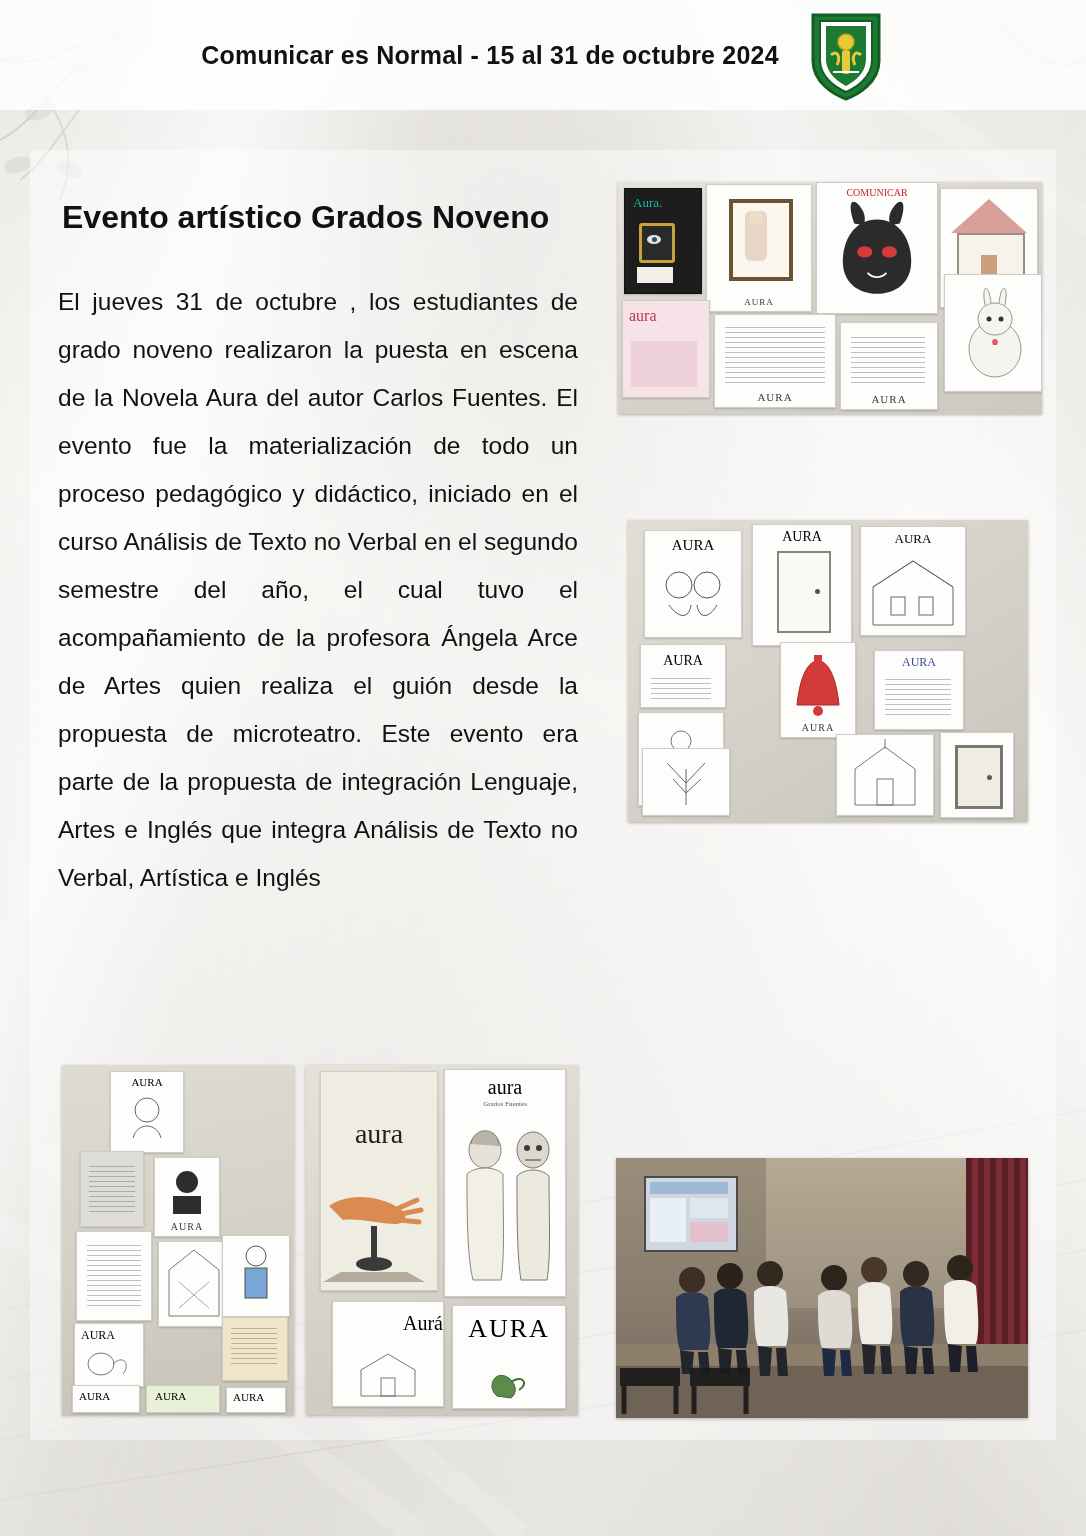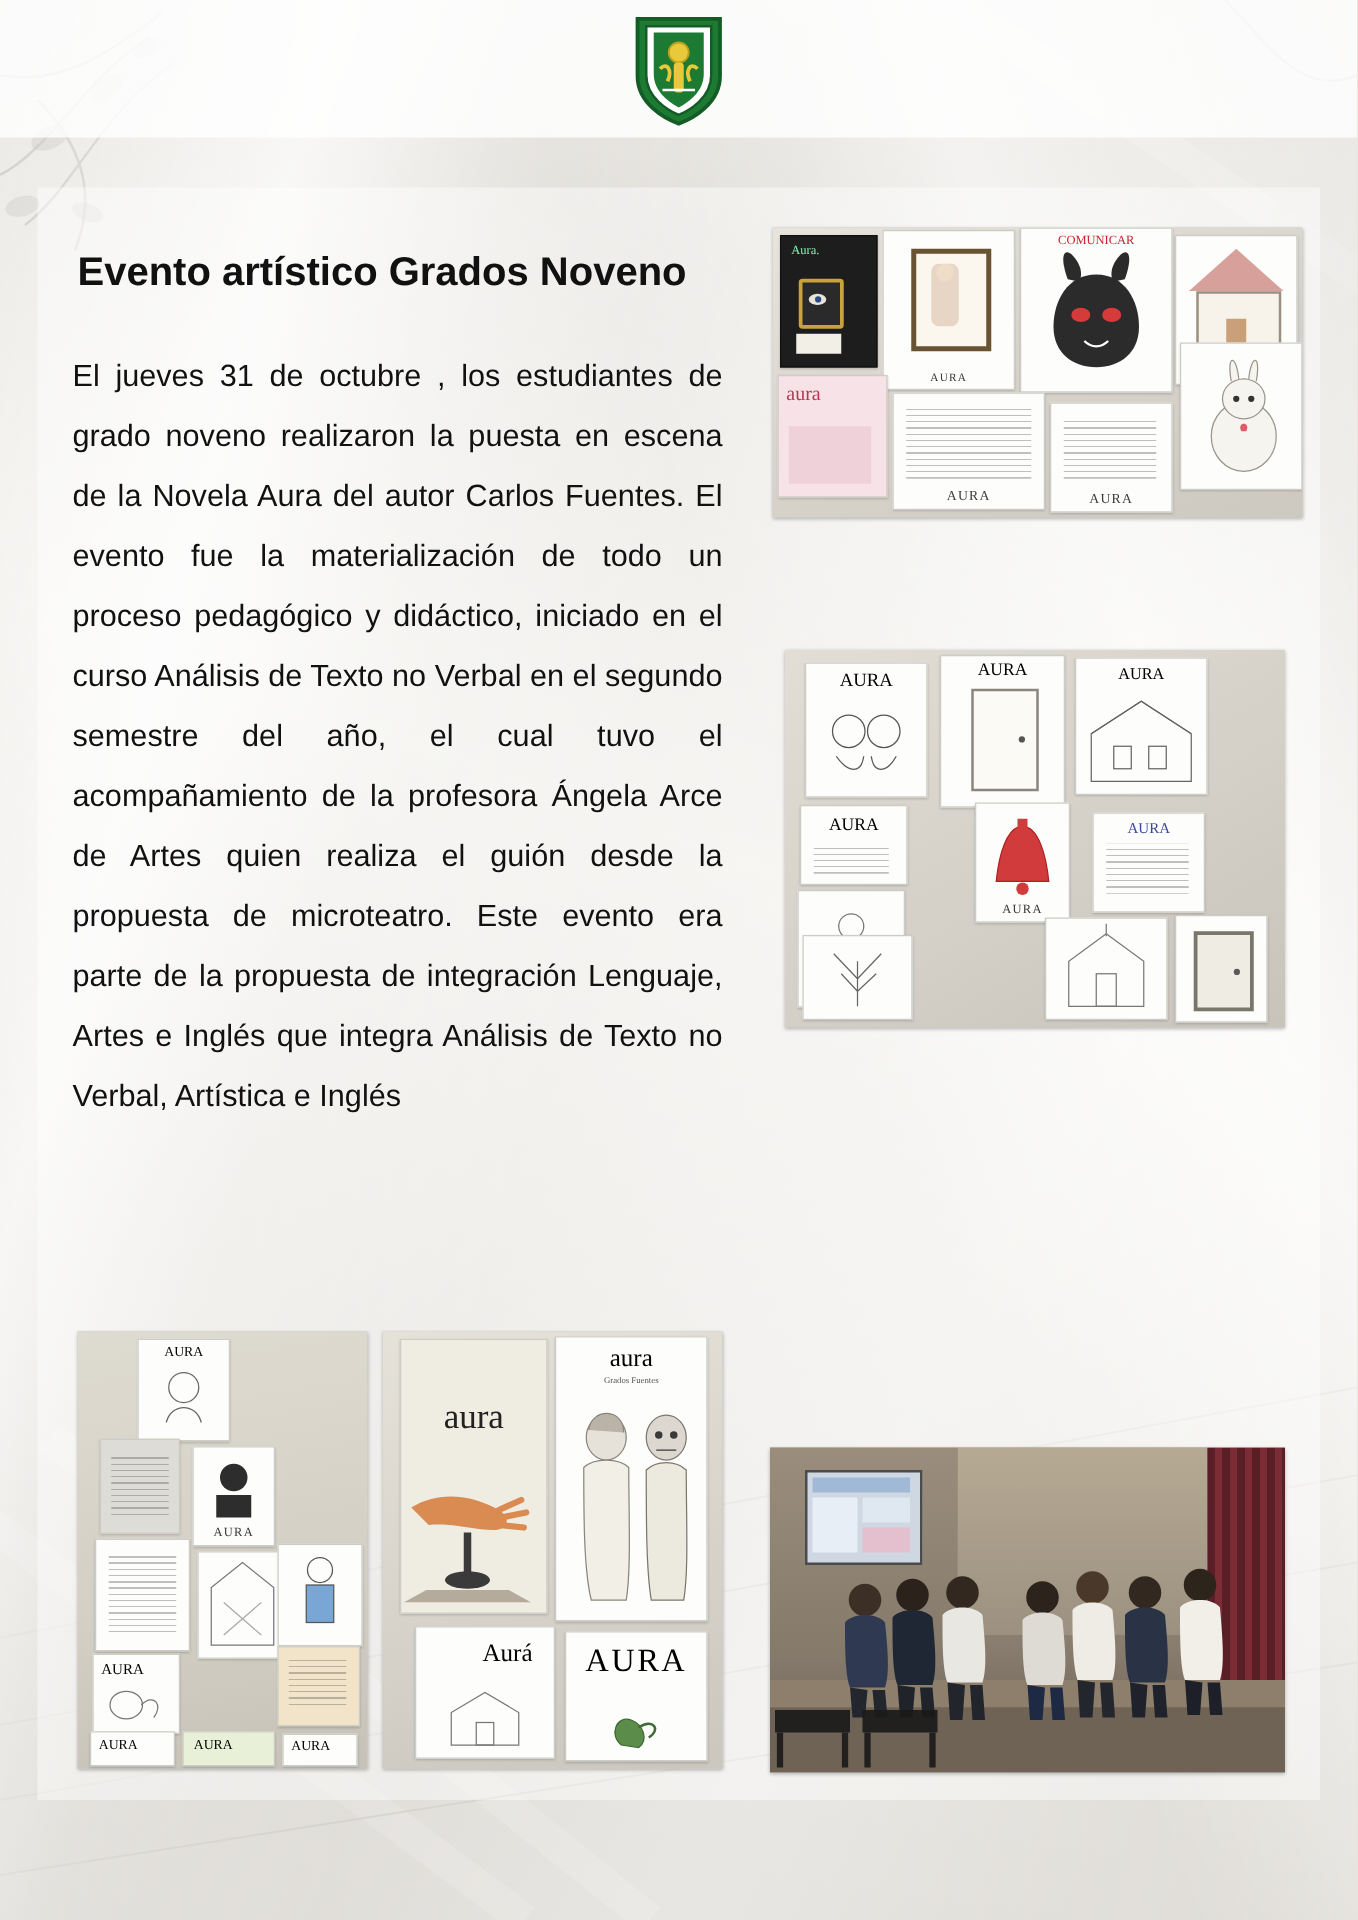--- a/index.html
+++ b/index.html
@@ -231,20 +231,21 @@
       <path d="M0 1310 L 1086 1110"></path>
     </g>
   </svg>
   <div class="bg-wash"></div>
   <div class="bg-white-veil"></div>
 
   <div class="header">
     <div class="header-inner">
 
 
+      <div class="header-title">Comunicar es Normal -  15 al 31 de octubre 2024</div>
 
       <div class="crest">
         <svg viewBox="0 0 78 92">
           <path d="M6 6 L72 6 L72 52 C72 74, 50 86, 39 90 C28 86, 6 74, 6 52 Z" fill="#1d7a33" stroke="#145c26" stroke-width="3"></path>
           <path d="M13 12 L65 12 L65 51 C65 69, 48 79, 39 83 C30 79, 13 69, 13 51 Z" fill="#ffffff" stroke="#145c26" stroke-width="2"></path>
           <path d="M19 17 L59 17 L59 50 C59 65, 46 73, 39 77 C32 73, 19 65, 19 50 Z" fill="#1d7a33"></path>
           <circle cx="39" cy="33" r="8" fill="#e8c93a" stroke="#b9a01f" stroke-width="1.5"></circle>
           <rect x="35" y="41" width="8" height="24" rx="3" fill="#e8c93a"></rect>
           <path d="M24 46 C30 40, 34 48, 30 56" fill="none" stroke="#e8c93a" stroke-width="3"></path>
           <path d="M54 46 C48 40, 44 48, 48 56" fill="none" stroke="#e8c93a" stroke-width="3"></path>
@@ -258,21 +259,21 @@
   <div class="content">
 
     <h1 class="title">Evento artístico Grados Noveno</h1>
 
     <div class="body-col">El jueves 31 de octubre , los estudiantes de grado noveno realizaron la puesta en escena de la Novela Aura del autor Carlos Fuentes. El evento fue la materialización de todo un proceso pedagógico y didáctico,  iniciado en el curso Análisis de Texto no Verbal en el segundo semestre del año, el cual tuvo el acompañamiento de la profesora Ángela Arce de Artes quien realiza el guión desde la propuesta de microteatro. Este evento era parte de la propuesta de integración Lenguaje, Artes e Inglés que integra Análisis de Texto no Verbal, Artística e Inglés</div>
 
 
     <div class="photo" id="photo-wall-top">
       <div class="ph-inner" style="background:linear-gradient(160deg,#e7e4dd,#d7d3cb 55%,#cdc9c1);">
         <div class="sheet" style="left:6px;top:6px;width:76px;height:104px;background:#1d1d1d;border-color:#111;">
-          <div style="position:absolute;left:8px;top:6px;color:#86efac;font-family:'Liberation Serif',serif;font-size:10px;">Aura.</div>
+          <div style="position:absolute;left:8px;top:6px;color:#14b8a6;font-family:'Liberation Serif',serif;font-size:13px;">Aura.</div>
           <div style="position:absolute;left:14px;top:34px;width:30px;height:34px;border:3px solid #c8a33a;border-radius:3px;background:#2a2a2a;"></div>
           <div style="position:absolute;left:22px;top:46px;width:14px;height:9px;border-radius:50%;background:#e9e4d6;"></div>
           <div style="position:absolute;left:27px;top:48px;width:5px;height:5px;border-radius:50%;background:#2a4a8a;"></div>
           <div style="position:absolute;left:12px;top:78px;width:36px;height:16px;background:#f2efe6;"></div>
         </div>
         <div class="sheet" style="left:88px;top:2px;width:104px;height:126px;">
           <div style="position:absolute;left:22px;top:14px;width:56px;height:74px;border:4px solid #6a5333;background:#fbf7ee;"></div>
           <div style="position:absolute;left:38px;top:26px;width:22px;height:50px;background:#e7d6c6;border-radius:6px;"></div>
           <div style="position:absolute;left:42px;top:26px;width:14px;height:14px;border-radius:50%;background:#f0ddc8;"></div>
           <div class="cap">AURA</div>
@@ -462,21 +463,21 @@
             <path d="M26 28 C 28 10, 54 10, 54 30" fill="#b9b3a8" stroke="#8a867e"></path>
             <path d="M22 58 C 22 96, 22 140, 28 164 L56 164 C 60 140, 58 96, 58 58 C 50 50, 30 50, 22 58 Z" fill="#f2efe7" stroke="#8a867e"></path>
             <ellipse cx="88" cy="34" rx="16" ry="18" fill="#ddd8cf" stroke="#7c776e"></ellipse>
             <circle cx="82" cy="32" r="3" fill="#3a3a3a"></circle>
             <circle cx="94" cy="32" r="3" fill="#3a3a3a"></circle>
             <path d="M80 44 L96 44" stroke="#3a3a3a"></path>
             <path d="M72 60 C 72 100, 72 140, 76 164 L102 164 C 106 140, 104 100, 104 60 C 96 52, 80 52, 72 60 Z" fill="#eceadf" stroke="#7c776e"></path>
           </svg>
         </div>
         <div class="sheet" style="left:26px;top:236px;width:110px;height:104px;">
-          <div style="position:absolute;left:0;right:0;top:10px;text-align:center;font-family:'Liberation Serif',serif;font-size:20px;margin-left:36px;">Aurá</div>
+          <div style="position:absolute;left:0;right:0;top:10px;text-align:right;font-family:'Liberation Serif',serif;font-size:20px;margin-left:36px;">Aurá</div>
           <svg viewBox="0 0 110 58" style="position:absolute;left:0;top:44px;width:110px;height:58px;">
             <path d="M28 50 L28 24 L55 8 L82 24 L82 50 Z" fill="none" stroke="#777"></path>
             <rect x="48" y="32" width="14" height="18" fill="none" stroke="#777"></rect>
           </svg>
         </div>
         <div class="sheet" style="left:146px;top:240px;width:112px;height:102px;">
           <div style="position:absolute;left:0;right:0;top:8px;text-align:center;font-family:'Liberation Serif',serif;font-size:26px;letter-spacing:2px;">AURA</div>
           <svg viewBox="0 0 112 50" style="position:absolute;left:0;top:48px;width:112px;height:50px;">
             <path d="M44 42 C 34 34, 40 18, 52 22 C 62 26, 66 38, 58 44 Z" fill="#5c8c4a" stroke="#3f6a33"></path>
             <path d="M58 28 C 70 20, 76 30, 66 36" fill="none" stroke="#3f6a33" stroke-width="2"></path>

